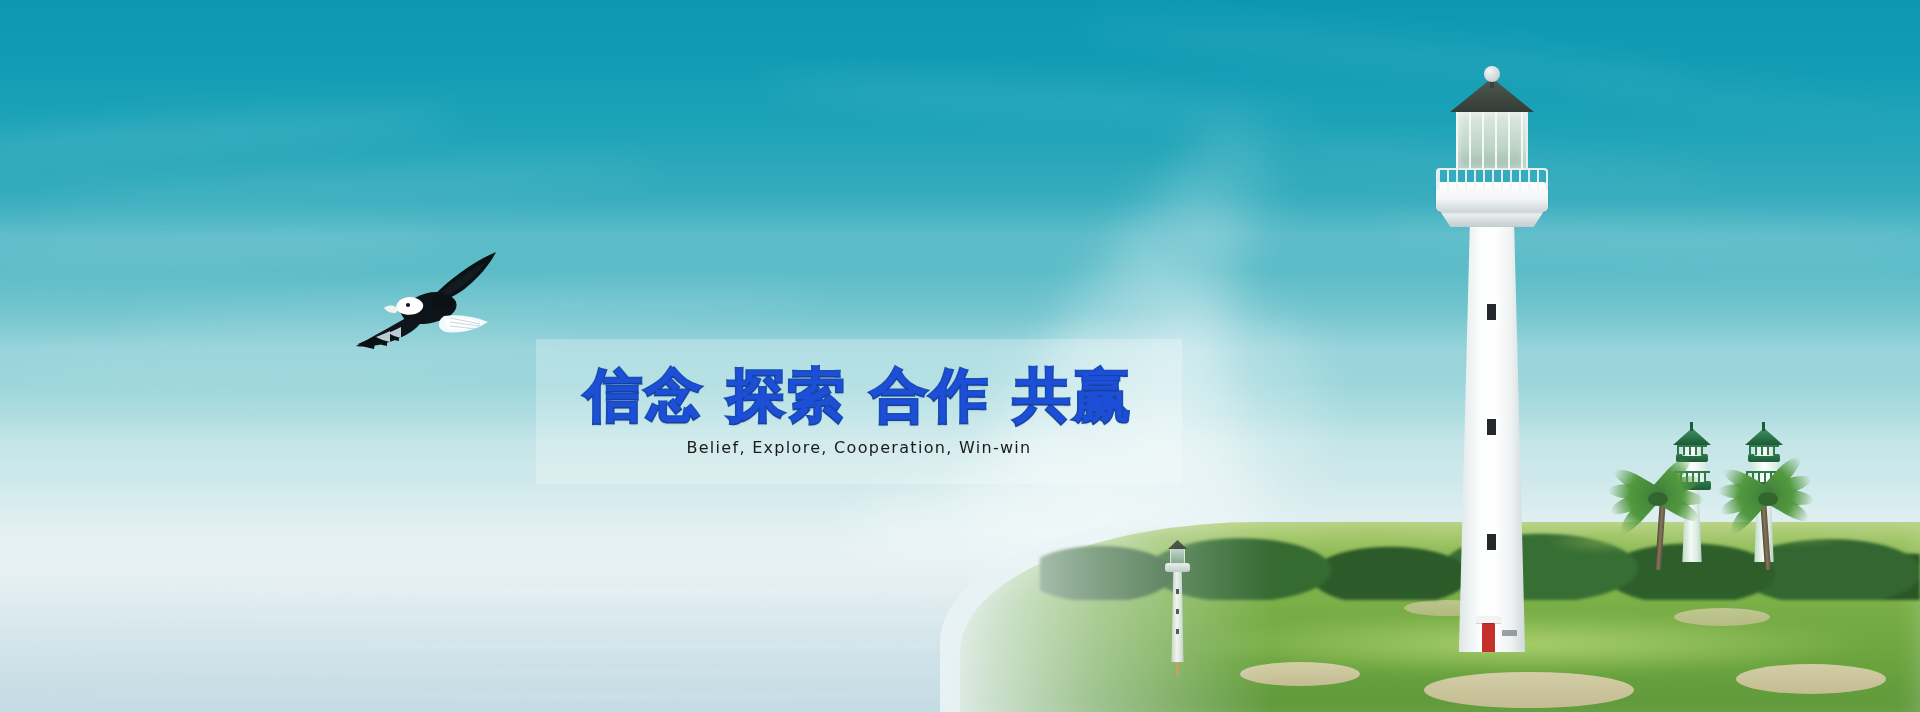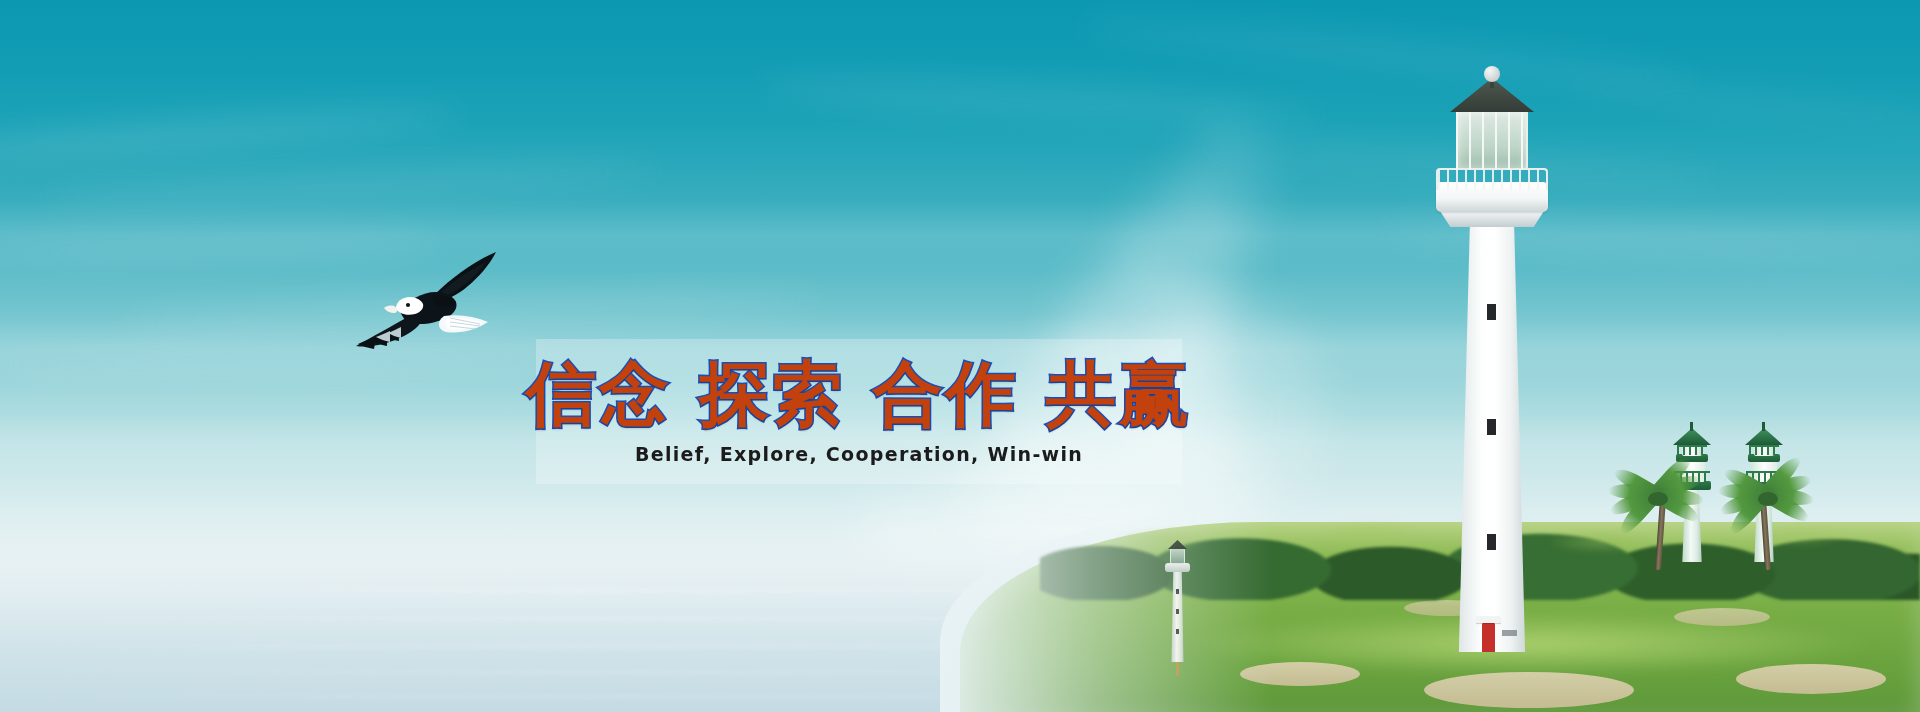--- a/index.html
+++ b/index.html
@@ -293,36 +293,36 @@
   #text-panel {
     position:absolute;
     left:536px; top:339px; width:646px; height:145px;
     background:rgba(255,255,255,0.26);
     display:flex; flex-direction:column;
     align-items:center; justify-content:center;
     gap:2px;
   }
   #headline-cn {
     font-family:"DejaVu Sans","Liberation Sans",sans-serif;
-    font-size:70px;
+    font-size:57px;
     font-weight:bold;
     letter-spacing:3px;
-    color:#c2410c;
+    color:#1d4ed8;
     line-height:1.05;
     white-space:nowrap;
     -webkit-text-stroke:3px #1a4fb8;
     paint-order:stroke fill;
     text-shadow:
       0 2px 2px rgba(0,0,0,.18);
     margin-bottom:10px;
   }
   #subhead-en {
     font-family:"DejaVu Sans","Liberation Sans",sans-serif;
-    font-size:19px;
-    font-weight:700;
+    font-size:16px;
+    font-weight:400;
     color:#1b1b1b;
     letter-spacing:1.3px;
     white-space:nowrap;
   }
 </style>
 </head>
 <body>
 
 <div id="banner">
 

